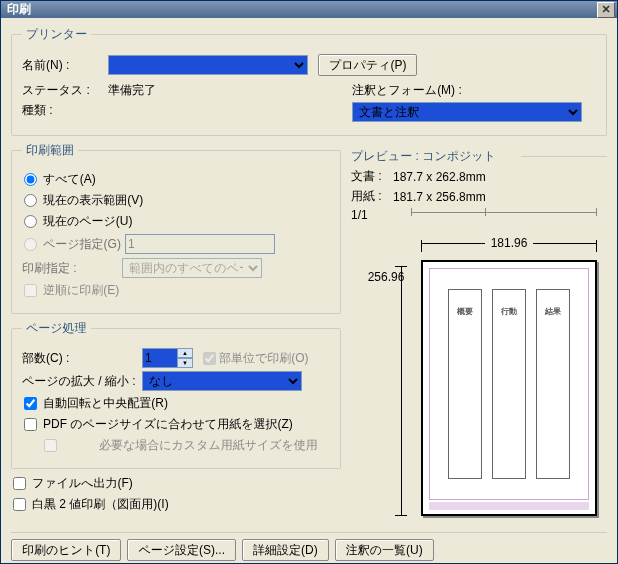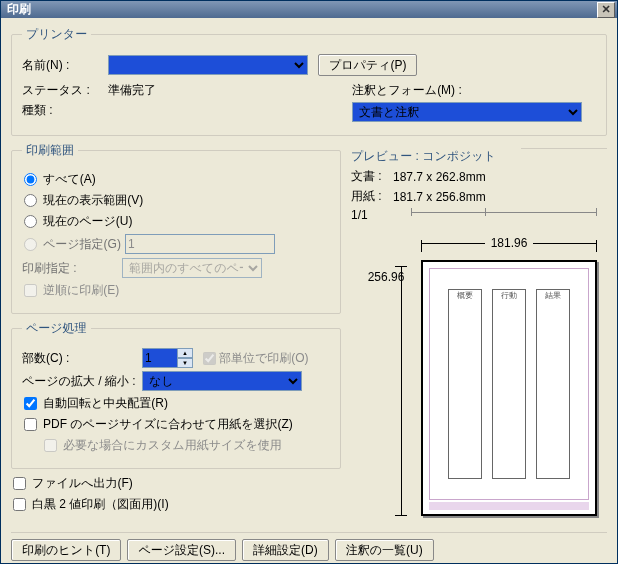--- a/index.html
+++ b/index.html
@@ -15,41 +15,41 @@
   .lbl { width: 86px; color: #000; }
   .lbl.dis { color: #737373; }
   select, input[type="text"] { height: 20px; border: 1px solid #7f9db9; background: #1d4ed8; padding: 1px 2px; }
   select:disabled, input:disabled { background: #ece9d8; color:#8b8b8b; }
   .btn { height: 22px; border: 1px solid #888; background: #ece9d8; padding: 0 10px; cursor: default; border-radius:2px; box-shadow: inset 1px 1px 0 #fff; }
   .cols { display: flex; gap: 10px; }
   .leftcol { width: 330px; }
   .rightcol { flex: 1; }
   .radio-row, .chk-row { display:flex; align-items:center; margin: 4px 0; }
   .radio-row input, .chk-row input { margin: 0 6px 0 2px; }
-  .divider-row{ display:flex; margin:6px 0 2px 0;gap:19px;}
+  .divider-row{ display:flex; align-items:center; margin:6px 0 2px 0;gap:19px;}
   .divider-row .t{ color:#30557f; padding-right:6px;}
   .divider-row .line{ flex:1; height:1px; background:#d0ccc0;}
   .preview-box{ position:relative; height:300px; margin-top:4px;}
   .dim-top{ position:absolute; left:70px; right:10px; top:10px; text-align:center; color:#000;}
   .dim-top .arrow{ display:flex; align-items:center; justify-content:center;}
   .dim-top .arrow::before, .dim-top .arrow::after{ content:""; flex:1; border-top:1px solid #000;}
   .dim-top .arrow .v{ padding:0 6px;}
   .dim-top .bar-l, .dim-top .bar-r{ position:absolute; top:4px; width:0; height:12px; border-left:1px solid #000;}
   .dim-top .bar-l{left:0;} .dim-top .bar-r{right:0;}
   .dim-left{ position:absolute; left:10px; top:40px; bottom:10px; width:50px; display:flex; flex-direction:column; align-items:center; justify-content:flex-start;}
   .dim-left .v{ writing-mode: horizontal-tb; padding:4px 0;}
   .dim-left .arrow-v{ position:absolute; top:0; bottom:0; left:40px; width:0; border-left:1px solid #000;}
   .dim-left .tick-t,.dim-left .tick-b{position:absolute; left:34px; width:12px; border-top:1px solid #000;}
   .dim-left .tick-t{top:0;} .dim-left .tick-b{bottom:0;}
   .page{ position:absolute; left:70px; right:10px; top:34px; bottom:10px; border:2px solid #000; background:#fff; box-shadow: 2px 2px 0 #888;}
   .page-inner{ position:absolute; left:6px; right:6px; top:6px; bottom:14px; border:1px solid #c9a6cc; background:#fff;}
   .page-strip{ position:absolute; left:6px; right:6px; bottom:4px; height:8px; background:#e9d6ec;}
   .cols3{ position:absolute; left:18px; right:18px; top:20px; bottom:20px; display:flex; gap:10px;}
   .col{ flex:1; border:1px solid #666; position:relative;}
-  .col .hdr{ position:absolute; top:0; left:50%; transform:translateX(-50%); font-size:8px; color:#555;}
+  .col .hdr{ position:absolute; top:16px; left:50%; transform:translateX(-50%); font-size:8px; color:#555;font-weight:bold;}
   .scale{ position:absolute; left:60px; right:10px; height:10px;}
   .scale .track{position:absolute; left:0; right:0; top:4px; border-top:1px solid #888;}
   .scale .tick{position:absolute; top:0; width:0; height:8px; border-left:1px solid #888;}
   .bottom-btns{ display:flex; gap:6px; margin-top:2px;}
   .blur { color: transparent; text-shadow: 0 0 5px rgba(80,80,80,0.8); user-select:none;}
   .spinner{ display:inline-flex; flex-direction:column; margin-left:-1px;}
   .spinner button{ width:16px; height:10px; border:1px solid #7f9db9; background:#dbe6f4; font-size:6px; line-height:6px; padding:0;}
 </style>
 </head>
 <body>
@@ -145,21 +145,21 @@
             <select style="width:160px;"><option>なし</option></select>
           </div>
           <div class="chk-row">
               <input type="checkbox" checked="" style="">
               <span>自動回転と中央配置(R)</span>
             </div>
           <div class="chk-row">
               <input type="checkbox" style="">
               <span>PDF のページサイズに合わせて用紙を選択(Z)</span>
             </div>
-          <div class="chk-row" style="margin-left:20px;">
+          <div class="chk-row" style="margin-left:20px;gap:36px;">
               <input type="checkbox" disabled="" style="">
               <span style="color:#8b8b8b;">必要な場合にカスタム用紙サイズを使用</span>
             </div>
         </fieldset>
 
         <div class="chk-row">
             <input type="checkbox" style="">
             <span>ファイルへ出力(F)</span>
           </div>
         <div class="chk-row">

